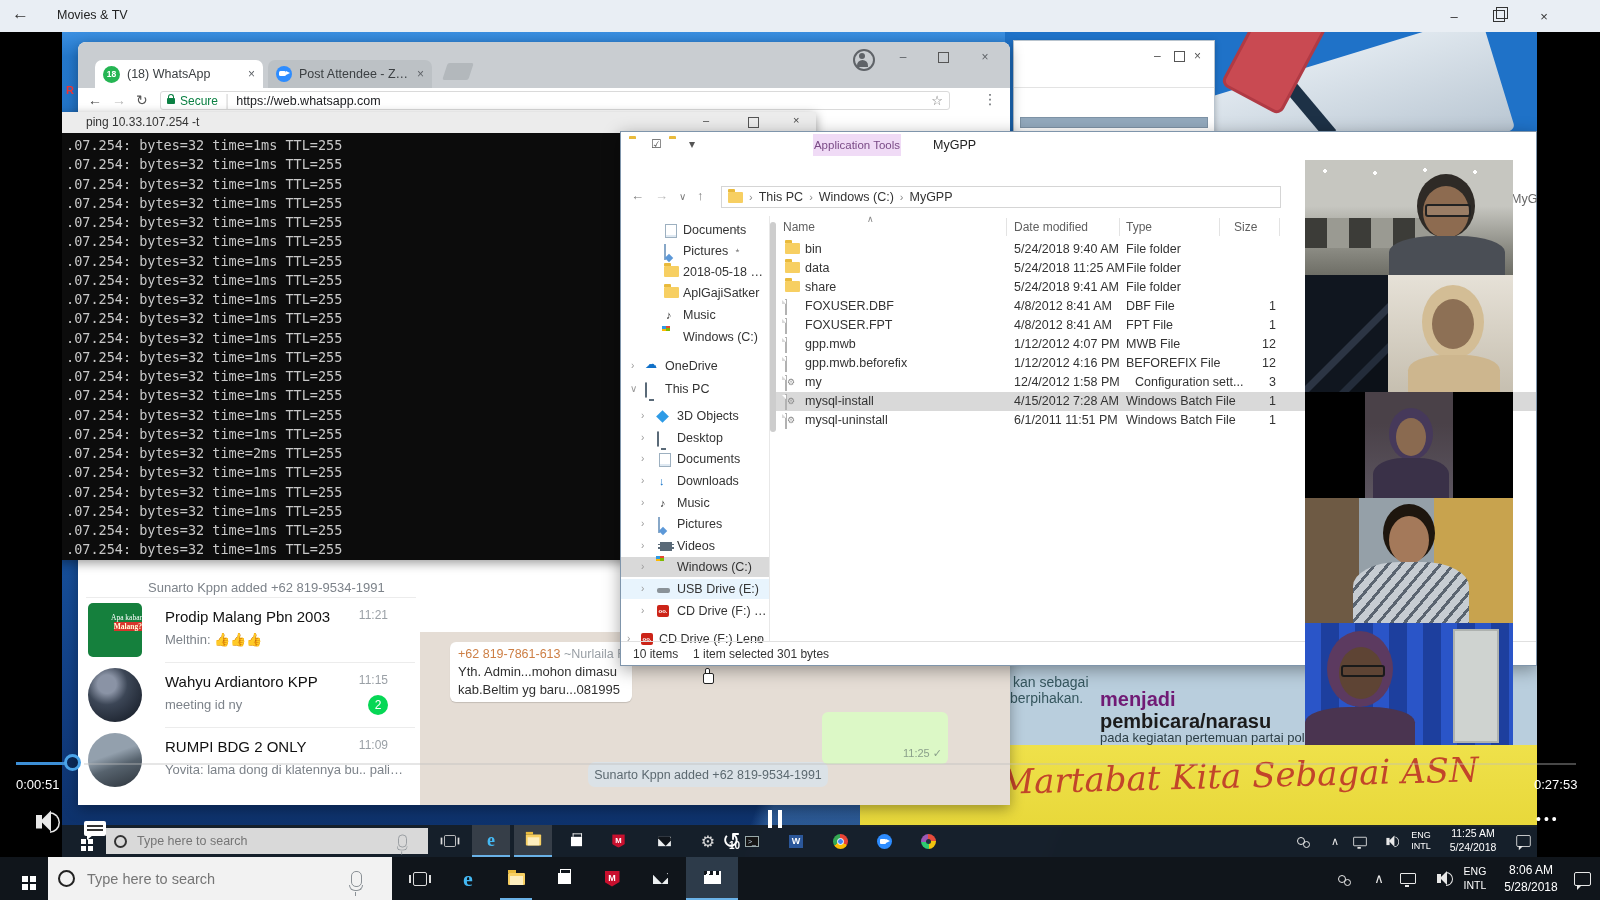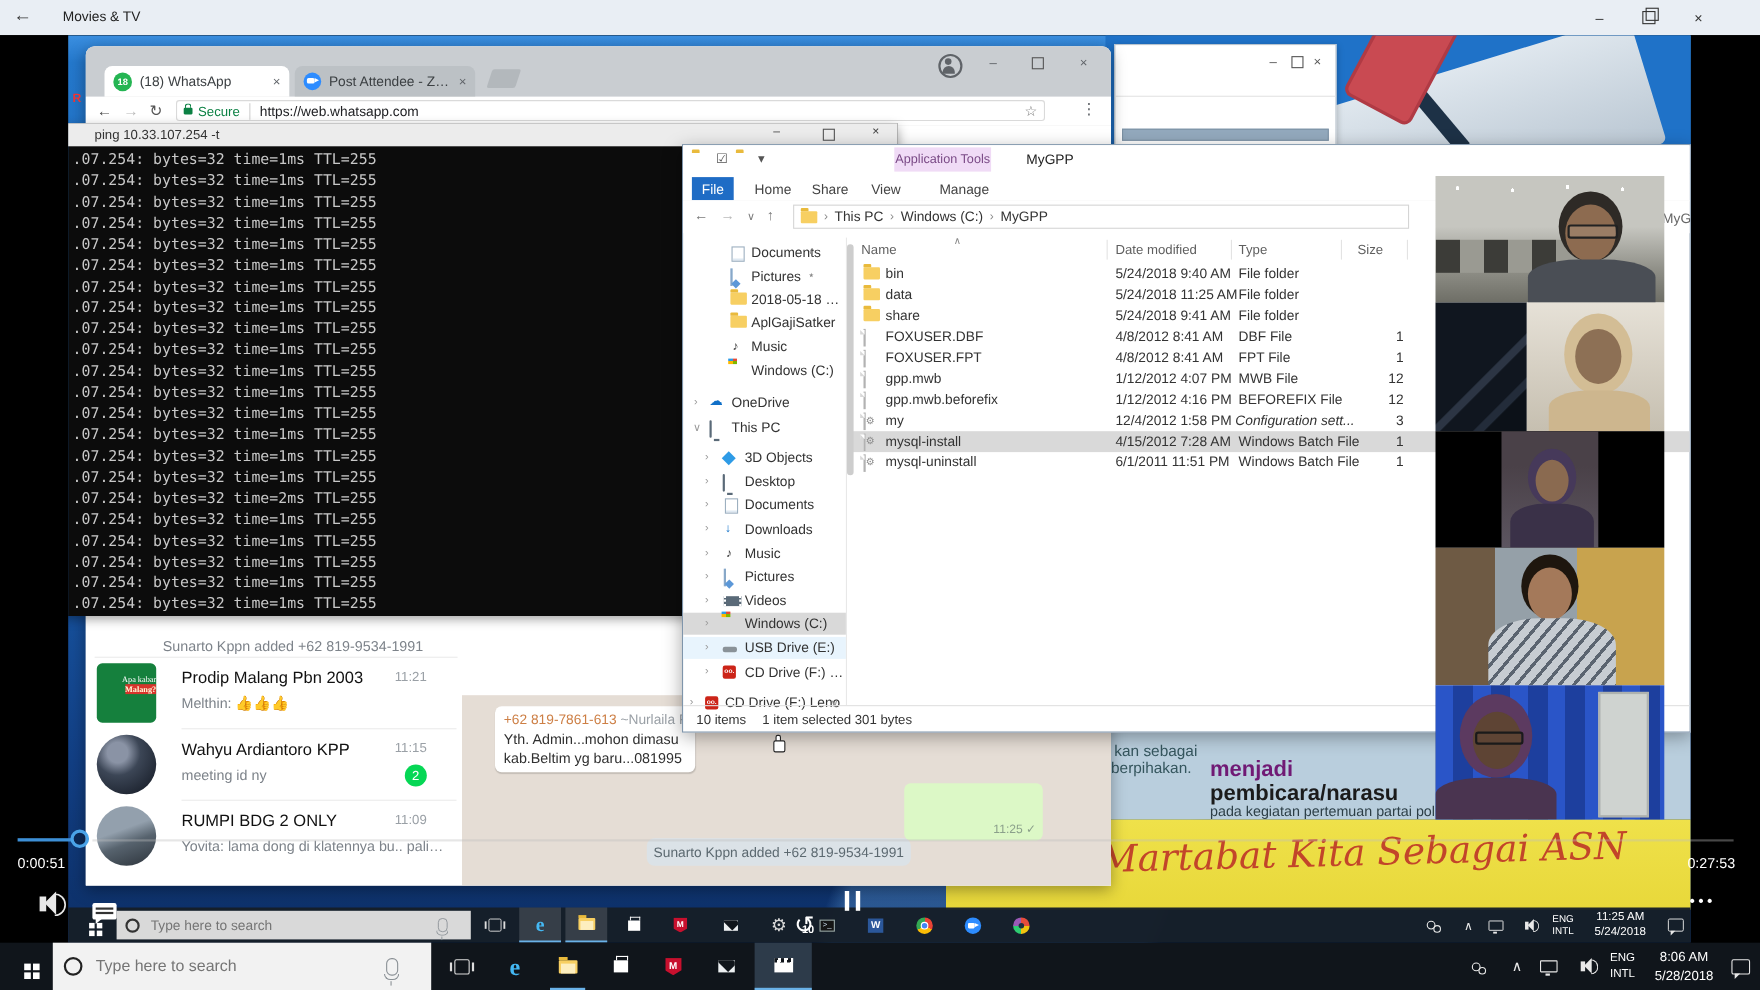--- a/index.html
+++ b/index.html
@@ -429,27 +429,20 @@
 
       <div id="explorer" class="a">
         <div id="ex-title" class="a">
           <span class="a qat mini-folder" style="left:8px;top:7px;"></span>
           <span class="a qat" style="left:30px;">☑</span>
           <span class="a qat mini-folder" style="left:48px;top:7px;"></span>
           <span class="a qat" style="left:68px;">▾</span>
           <div id="ex-apptools" class="a">Application Tools</div>
           <span id="ex-wtitle" class="a">MyGPP</span>
         </div>
-        <div id="ex-tabs" class="a">
-          <div id="extab-file" class="a extab">File</div>
-          <div class="a extab" style="left:56px;">Home</div>
-          <div class="a extab" style="left:108px;">Share</div>
-          <div class="a extab" style="left:162px;">View</div>
-          <div class="a extab" style="left:224px;">Manage</div>
-        </div>
         <div id="ex-addr" class="a">
           <span class="a nv" style="left:10px;">←</span>
           <span class="a nv" style="left:34px;color:#bbb;">→</span>
           <span class="a nv" style="left:58px;font-size:10px;top:9px;">∨</span>
           <span class="a nv" style="left:76px;">↑</span>
           <div id="addr-box" class="a">
             <span class="mini-folder"></span>
             <span class="chev">›</span>
             <span class="crumb">This PC</span>
             <span class="chev">›</span>
@@ -514,21 +507,21 @@
           </div>
           <div class="frow">
             <span class="fi fi-file"></span><span class="fcell" style="left:34px;">gpp.mwb.beforefix</span>
             <span class="fcell" style="left:243px;">1/12/2012 4:16 PM</span>
             <span class="fcell" style="left:355px;">BEFOREFIX File</span>
             <span class="fcell" style="left:455px;width:50px;text-align:right;">12</span>
           </div>
           <div class="frow">
             <span class="fi fi-file"><span class="fi-gear">⚙</span></span><span class="fcell" style="left:34px;">my</span>
             <span class="fcell" style="left:243px;">12/4/2012 1:58 PM</span>
-            <span class="fcell" style="left:352px;font-style:italic;">Configuration sett...</span>
+            <span class="fcell" style="left:364px;">Configuration sett...</span>
             <span class="fcell" style="left:455px;width:50px;text-align:right;">3</span>
           </div>
           <div class="frow sel">
             <span class="fi fi-file"><span class="fi-gear">⚙</span></span><span class="fcell" style="left:34px;">mysql-install</span>
             <span class="fcell" style="left:243px;">4/15/2012 7:28 AM</span>
             <span class="fcell" style="left:355px;">Windows Batch File</span>
             <span class="fcell" style="left:455px;width:50px;text-align:right;">1</span>
           </div>
           <div class="frow">
             <span class="fi fi-file"><span class="fi-gear">⚙</span></span><span class="fcell" style="left:34px;">mysql-uninstall</span>

